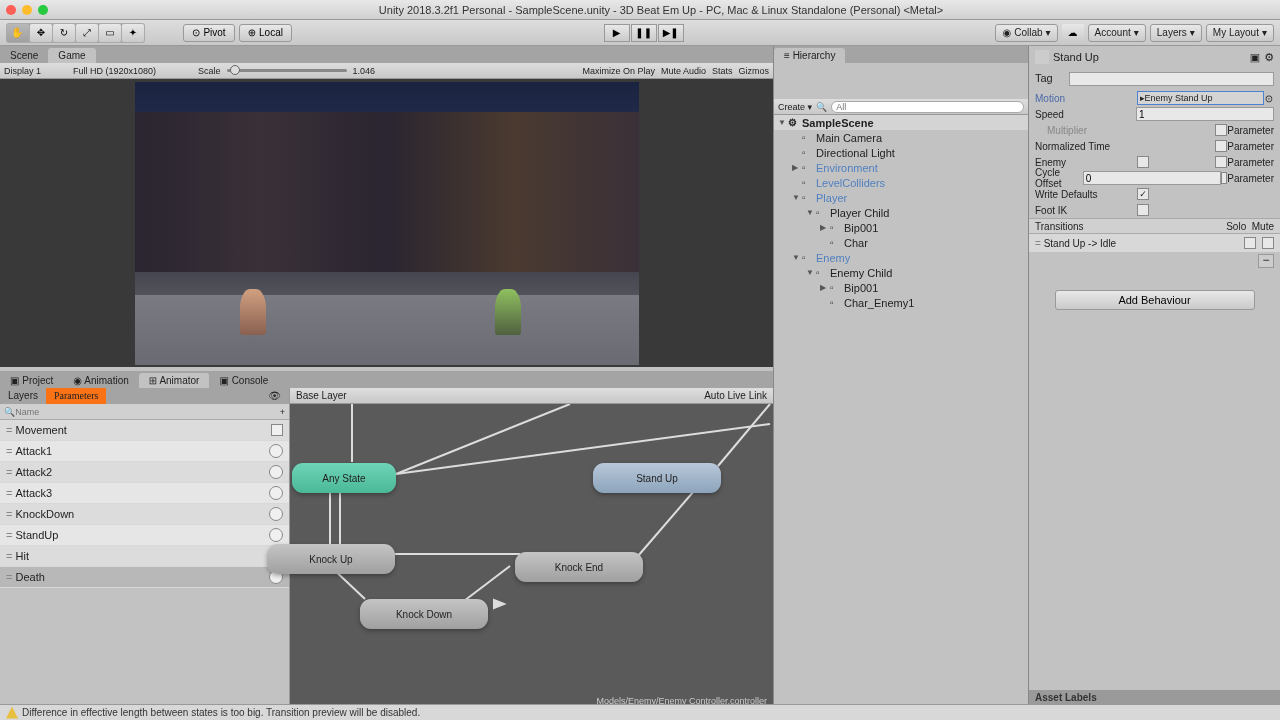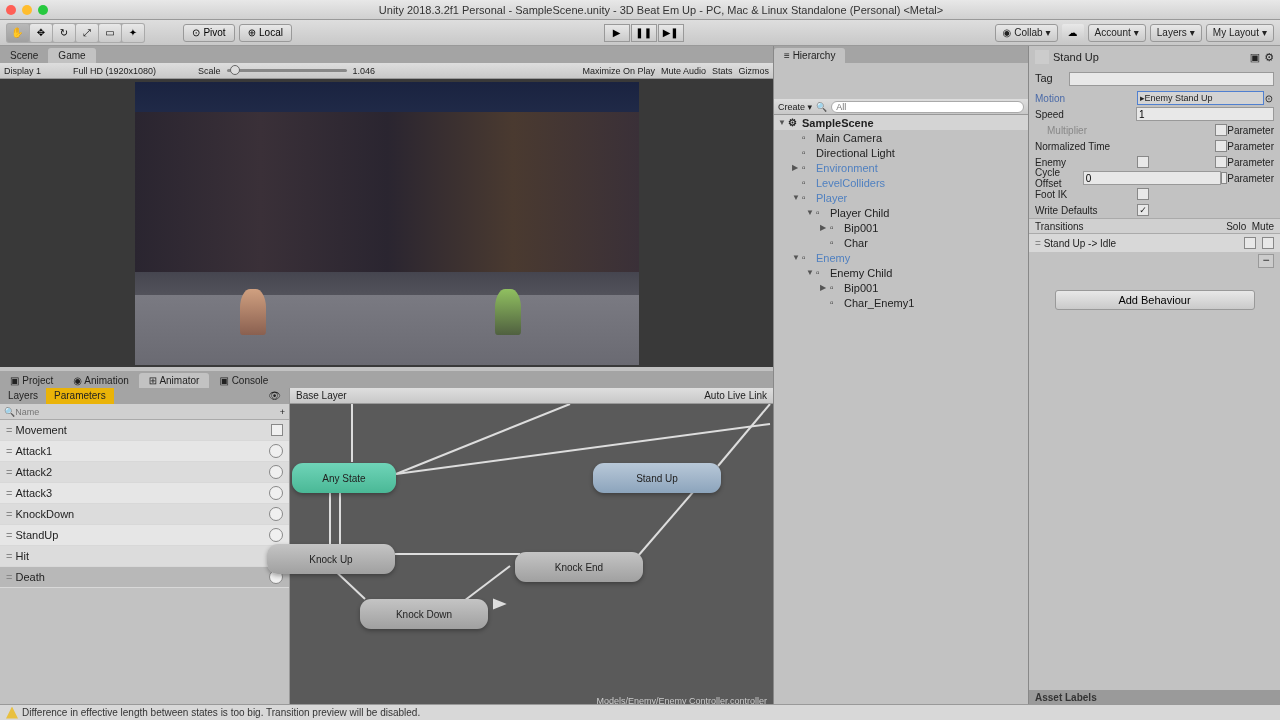--- a/index.html
+++ b/index.html
@@ -28,21 +28,21 @@
 .building { position: absolute; background: #3a3238; }
 .ground { position: absolute; bottom: 0; width: 100%; height: 70px; background: linear-gradient(#7a7a82,#6a6a72); }
 .char { position: absolute; width: 26px; height: 46px; bottom: 30px; }
 .char1 { left: 105px; background: linear-gradient(#d0a080,#8a6050); border-radius: 40% 40% 10% 10%; }
 .char2 { left: 360px; background: linear-gradient(#90c060,#506040); border-radius: 40% 40% 10% 10%; }
 .bottom-tabs { height: 17px; background: #a4a4a4; display: flex; align-items: end; margin-top: 4px; }
 .animator-area { flex: 1; display: flex; background: #c2c2c2; }
 .anim-left { width: 290px; display: flex; flex-direction: column; border-right: 1px solid #999; }
 .anim-subtabs { height: 16px; display: flex; background: #a4a4a4; }
 .anim-subtab { padding: 2px 8px; font-size: 10px; cursor: pointer; }
-.anim-subtab.active { background: #eab308; }
+.anim-subtab.active { background: #f97316; font-family: Liberation Serif, serif; }
 .param-search { height: 16px; background: #d0d0d0; display: flex; align-items: center; padding: 0 4px; font-size: 9px; border-bottom: 1px solid #aaa; }
 .param-list { flex: 1; }
 .param-row { height: 21px; display: flex; align-items: center; padding: 0 6px; font-size: 11px; border-bottom: 1px solid #d8d8d8; }
 .param-row:nth-child(odd) { background: #dcdcdc; }
 .param-row:nth-child(even) { background: #e6e6e6; }
 .param-row.sel { background: #b8b8b8; }
 .param-name { flex: 1; }
 .param-val { width: 14px; height: 14px; border: 1px solid #888; border-radius: 7px; background: #f0f0f0; }
 .param-cb { width: 12px; height: 12px; border: 1px solid #888; background: #f0f0f0; }
 .anim-right { flex: 1; display: flex; flex-direction: column; }
@@ -344,26 +344,26 @@
         <span>Parameter</span>
       </div>
     <div class="insp-row">
         <span class="insp-label">Cycle Offset</span>
         <input class="insp-field" style="flex: 0 0 30px;" value="0">
         <span style="flex:1"></span>
         <span class="cb"></span> 
         <span>Parameter</span>
       </div>
     <div class="insp-row">
+        <span class="insp-label">Write Defaults</span>
+        <span class="cb">✓</span>
+      </div>
+    <div class="insp-row">
         <span class="insp-label">Foot IK</span>
         <span class="cb"></span>
-      </div>
-    <div class="insp-row">
-        <span class="insp-label">Write Defaults</span>
-        <span class="cb">✓</span>
       </div>
     <div class="trans-header"><span>Transitions</span><span style="flex:1"></span><span>Solo</span>&nbsp;&nbsp;<span>Mute</span></div>
     <div class="trans-row"><span style="color:#888">=</span>&nbsp;<span>Stand Up -&gt; Idle</span><span style="flex:1"></span><span class="cb"></span>&nbsp;&nbsp;<span class="cb"></span></div>
     <div style="display:flex;justify-content:flex-end;padding:2px 6px">
         <span style="width:16px;height:14px;background:#ccc;border:1px solid #999;text-align:center;font-size:12px;line-height:10px">−</span>
       </div>
     <button class="add-btn">Add Behaviour</button>
     <div class="asset-labels">Asset Labels</div>
   </div>
 </div>

